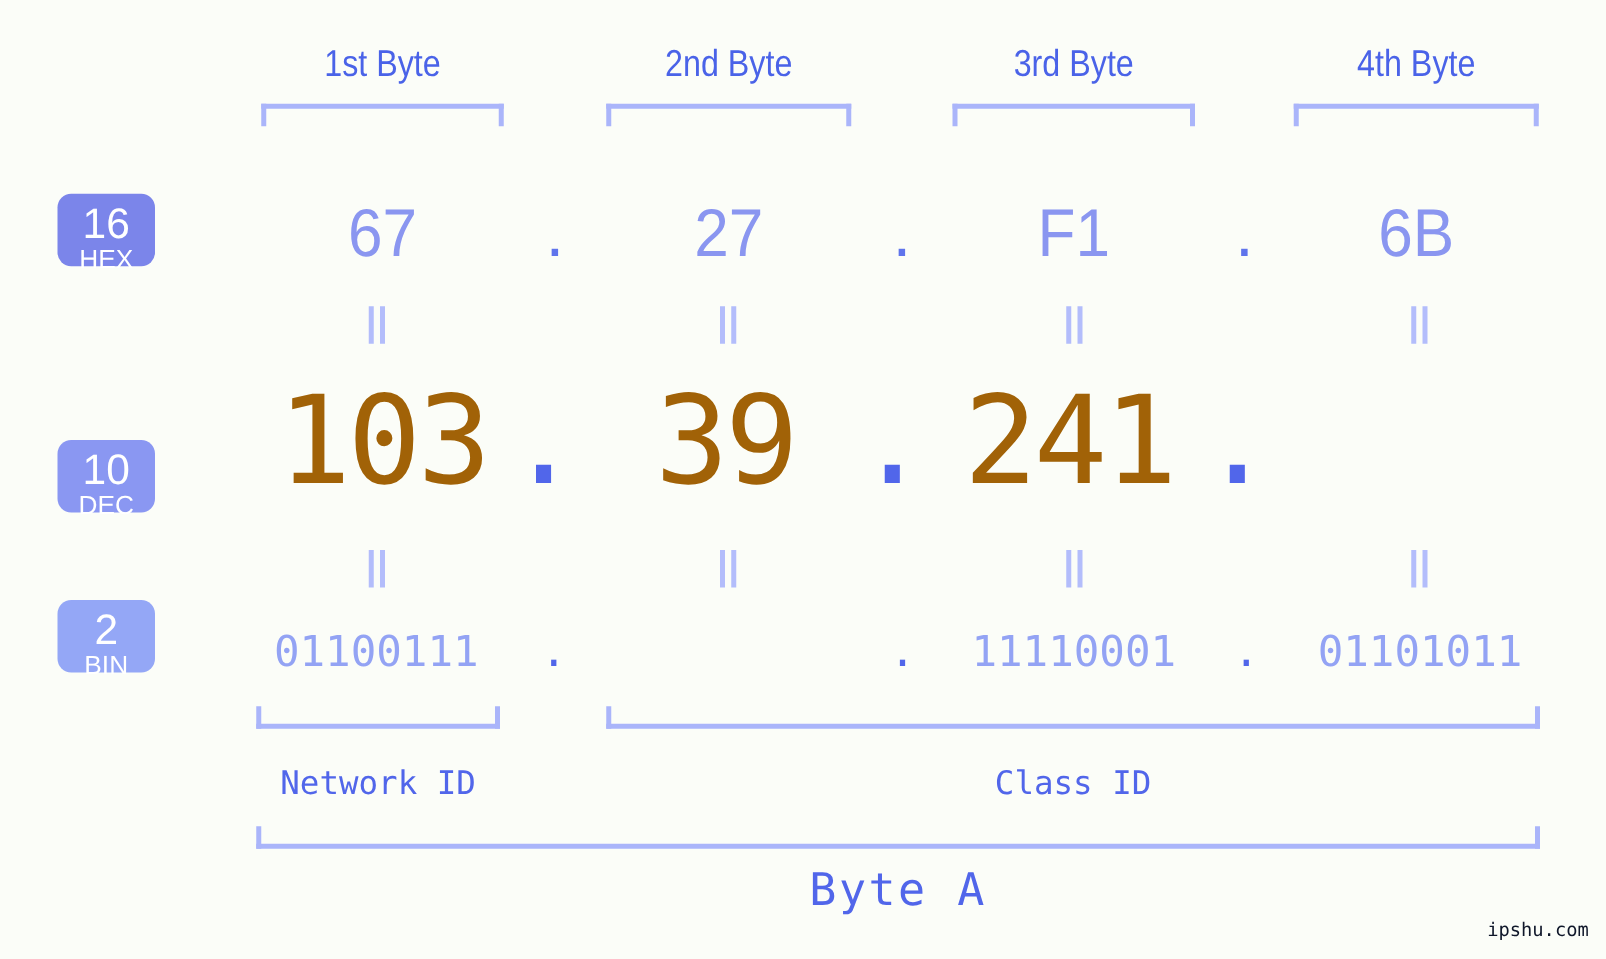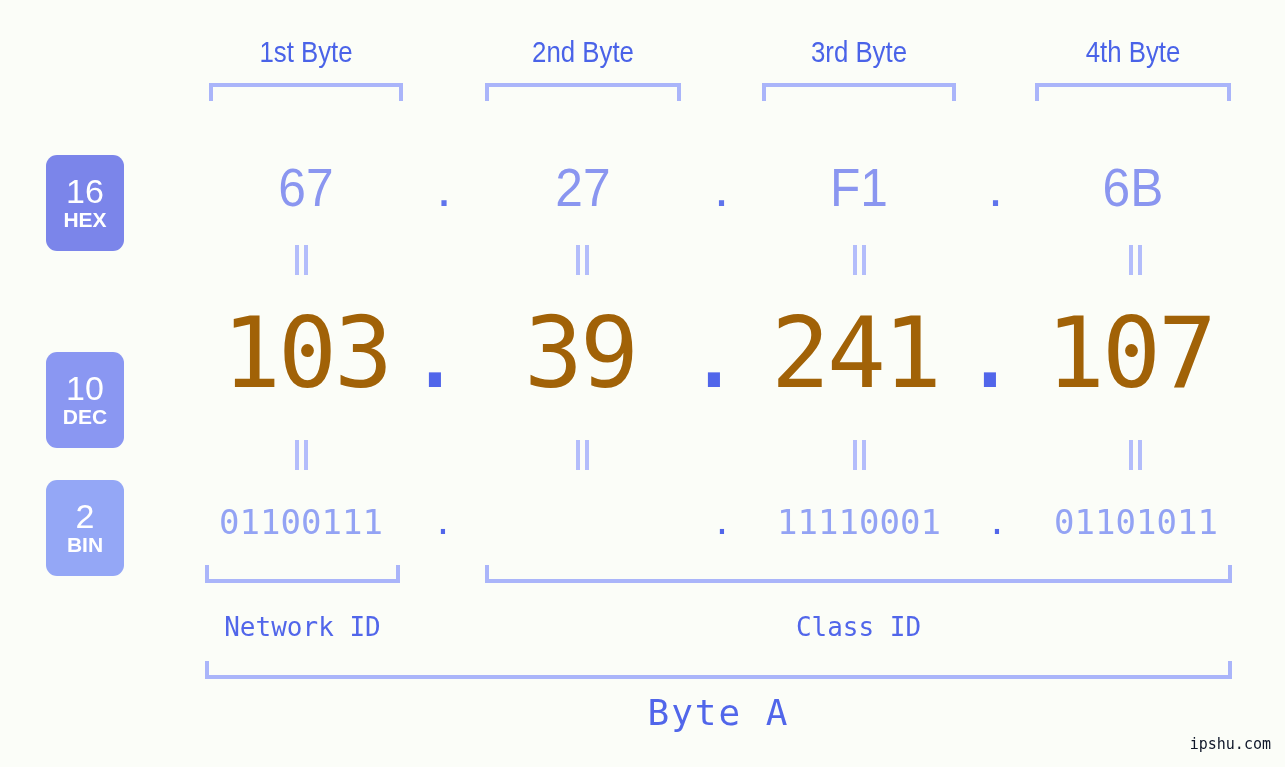--- a/index.html
+++ b/index.html
@@ -54,39 +54,39 @@
     border-left: 4px solid #aab5fa;
     border-right: 4px solid #aab5fa;
     box-sizing: border-box;
   }
 
   
   .badge {
     position: absolute;
     left: 46px;
     width: 78px;
-    height: 96px;
+    height: 58px;
     border-radius: 11px;
     color: #ffffff;
     text-align: center;
     box-sizing: border-box;
-    padding-top: 18px;
+    padding-top: 6px;
   }
   .badge .num {
     display: block;
     font-size: 34px;
     line-height: 36px;
     font-weight: 400;
     font-family: "Liberation Sans", sans-serif;
   }
   .badge .lbl {
     display: block;
     font-size: 21px;
     line-height: 24px;
-    font-weight: 700;
+    font-weight: 400;
     font-family: "Liberation Sans", sans-serif;
     margin-top: -1px;
   }
   #badge-hex { top: 155px; background: #7b85ea; }
   #badge-dec { top: 316px; background: #8a97f2; margin-top: 36px; }
   #badge-bin { top: 480px; background: #94a7f6; }
 
   
   .cell {
     position: absolute;
@@ -233,21 +233,20 @@
       <i class="a"></i>
       <i class="b"></i>
     </div>
 
   <div class="cell dec-val" style="left:200px;top:301px;width:212px;">103</div>
   <div class="cell dec-dot" style="left:400px;top:301px;width:70px;">.</div>
   <div class="cell dec-val" style="left:474px;top:301px;width:212px;">39</div>
   <div class="cell dec-dot" style="left:679px;top:301px;width:70px;">.</div>
   <div class="cell dec-val" style="left:749px;top:301px;width:212px;">241</div>
   <div class="cell dec-dot" style="left:955px;top:301px;width:70px;">.</div>
-  <div class="cell dec-val" style="left:1024px;top:301px;width:212px;">107</div>
 
   <div class="eq" style="left:290px;top:440px;">
       <i class="a"></i>
       <i class="b"></i>
     </div>
   <div class="eq" style="left:571px;top:440px;">
       <i class="a"></i>
       <i class="b"></i>
     </div>
   <div class="eq" style="left:848px;top:440px;">

